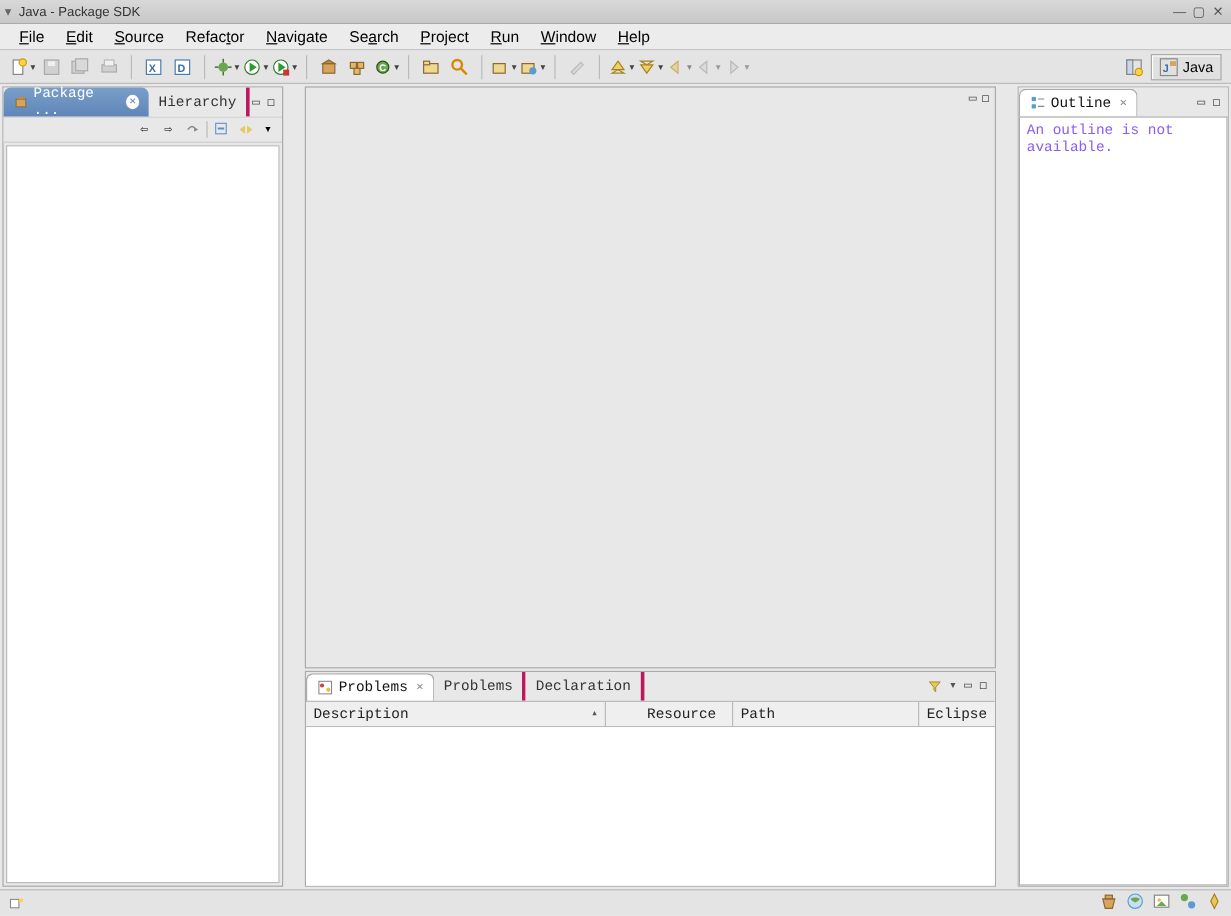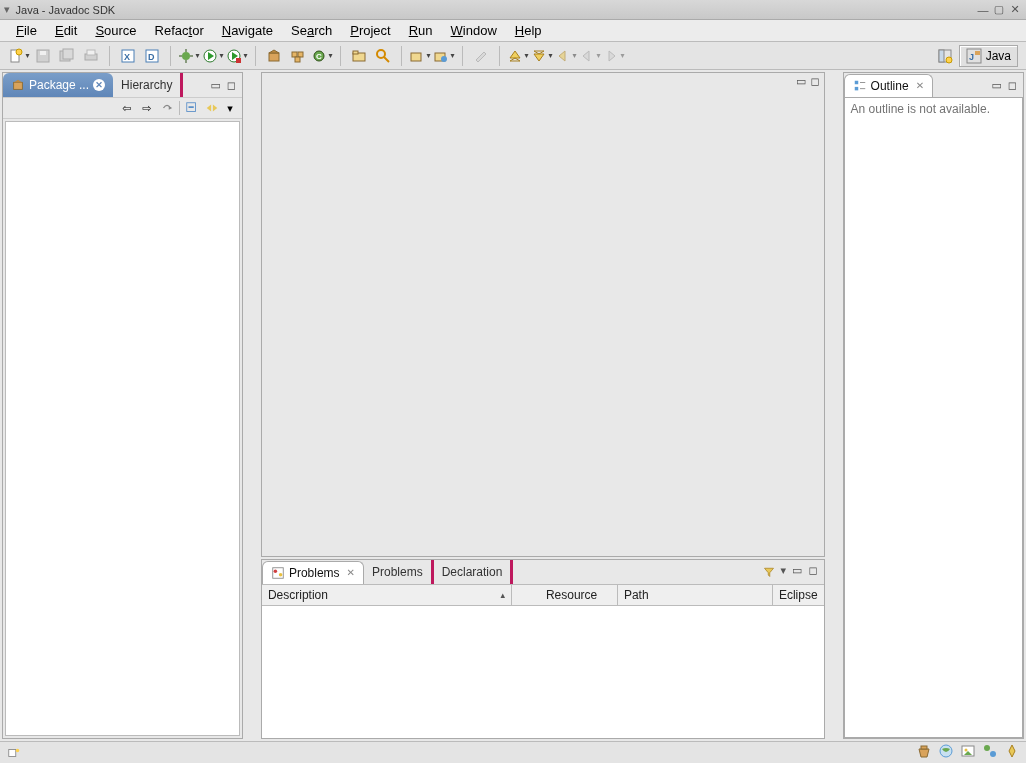--- a/index.html
+++ b/index.html
@@ -10,21 +10,21 @@
 .menubar { height: 22px; background: #ececec; display: flex; align-items: center; padding: 0 8px; gap: 2px; border-bottom: 1px solid #bbb; text-align: center; }
 .menubar .menuitem { padding: 2px 8px; font-size: 13px; color: #000; cursor: pointer; }
 .menubar .menuitem u { text-decoration: underline; }
 .toolbar { height: 28px; background: #e4e4e4; display: flex; align-items: center; padding: 0 4px; border-bottom: 1px solid #bbb; }
 .toolbar .tgroup { display: flex; align-items: center; gap: 2px; padding: 0 4px; }
 .toolbar .sep { width: 1px; height: 20px; background: #bbb; margin: 0 3px; }
 .tbutton { width: 22px; height: 22px; display: inline-flex; align-items: center; justify-content: center; cursor: pointer; border-radius: 2px; }
 .tbutton .drop { font-size: 8px; color: #444; margin-left: 1px; }
 .persp-area { margin-left: auto; display: flex; align-items: center; gap: 3px; padding-right: 4px; }
 .persp-btn { border: 1px solid #aaa; background: #e0e0e0; padding: 2px 6px; display: inline-flex; align-items: center; gap: 4px; cursor: pointer; font-size: 12px; box-shadow: inset 1px 1px 0 #fff; }
-.workarea { flex: 1; display: flex; padding: 2px; gap: 18px; }
+.workarea { flex: 1; display: flex; padding: 2px; gap: 18px; font-family: Liberation Mono, monospace; }
 .leftcol { width: 255px; display: flex; flex-direction: column; }
 .view { border: 1px solid #aaa; background: #e8e8e8; display: flex; flex-direction: column; flex: 1; }
 .view-tabs { display: flex; align-items: center; height: 24px; background: #e8e8e8; position: relative; }
 .tab { display: inline-flex; align-items: center; gap: 4px; padding: 3px 8px; font-size: 12px; color: #111; border-right: 3px solid #be185d; height: 100%; cursor: pointer; }
 .tab.active { background: linear-gradient(#7a9ec9,#5f86b8); color: #fff; border-radius: 6px 6px 0 0; border-right: none; }
 .tab.active .closex { background: #fff; color: #5f86b8; border-radius: 50%; width: 12px; height: 12px; display: inline-flex; align-items: center; justify-content: center; font-size: 9px; font-weight: bold; }
 .tab.inactive { background: #e8e8e8; color: #333; }
 .view-ctrls { margin-left: auto; display: flex; gap: 2px; padding-right: 4px; }
 .view-ctrls span { cursor: pointer; font-size: 11px; color: #555; padding: 0 2px; }
 .view-toolbar { height: 22px; background: #e8e8e8; display: flex; align-items: center; justify-content: flex-end; gap: 4px; padding: 0 6px; border-bottom: 1px solid #ccc; border-top: 1px solid #ccc; }
@@ -36,33 +36,33 @@
 .bottom-area { height: 180px; border: 1px solid #aaa; background: #fff; display: flex; flex-direction: column; }
 .bottom-tabs { display: flex; align-items: center; height: 24px; background: #e8e8e8; }
 .bottom-tabs .tab.active2 { background: #ffffff; color: #111; border: 1px solid #aaa; border-bottom: 1px solid #fff; border-radius: 6px 6px 0 0; margin-bottom: -1px; }
 .status-line { padding: 3px 6px; font-size: 12px; color: #222; background: #fff; }
 .table-head { display: flex; border-top: 1px solid #bbb; border-bottom: 1px solid #bbb; background: #efefef; }
 .th { padding: 3px 6px; font-size: 12px; color: #222; border-right: 1px solid #bbb; display: flex; align-items: center; gap: 4px; }
 .th .sort { font-size: 9px; color: #555; margin-left: auto; }
 .rightcol { width: 192px; display: flex; flex-direction: column; }
 .outline-tabs { display: flex; align-items: center; height: 24px; }
 .outline-tabs .tab.active3 { background: #fff; color: #111; border: 1px solid #aaa; border-bottom: 1px solid #fff; border-radius: 6px 6px 0 0; margin-bottom: -1px; }
-.outline-body { flex: 1; background: #fff; border: 1px solid #aaa; padding: 4px 6px; font-size: 12px; color: #737373; }
+.outline-body { flex: 1; background: #fff; border: 1px solid #aaa; padding: 4px 6px; font-size: 12px; color: #8b5cf6; }
 .statusbar { height: 22px; background: #e4e4e4; border-top: 1px solid #bbb; display: flex; align-items: center; padding: 0 6px; }
 .statusbar .tray { margin-left: auto; display: flex; gap: 6px; align-items: center; }
 .tray span { cursor: pointer; font-size: 13px; }
 .ico { width: 16px; height: 16px; display: inline-block; }
 .smallico { font-size: 11px; }
 </style>
 </head>
 <body>
 
 <div class="titlebar">
   <span style="margin-right:6px;color:#666;">▾</span>
-  <span>Java - Javadoc SDK</span>
+  <span>Java - Package SDK</span>
   <div class="wincontrols">
     <span>—</span>
     <span>▢</span>
     <span>✕</span>
   </div>
 </div>
 
 <div class="menubar">
   <span class="menuitem"><u>F</u><span></span>ile</span>
   <span class="menuitem"><u>E</u>dit</span>

